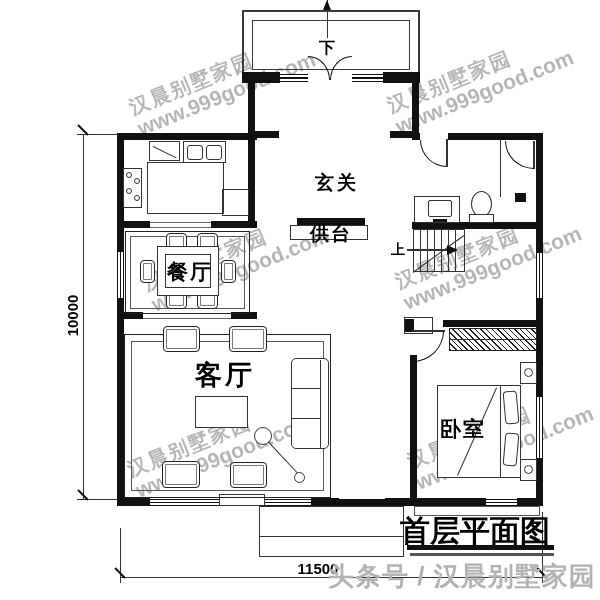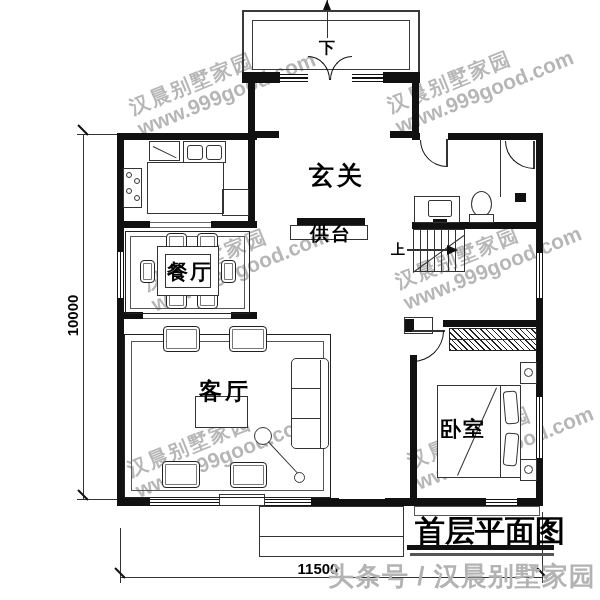--- a/index.html
+++ b/index.html
@@ -122,21 +122,21 @@
   <div class="l" style="left:427px;top:229px;width:1px;height:43px;"></div>
   <div class="l" style="left:434px;top:229px;width:1px;height:43px;"></div>
   <div class="l" style="left:441px;top:229px;width:1px;height:43px;"></div>
   <div class="l" style="left:448px;top:229px;width:1px;height:43px;"></div>
   <div class="l" style="left:455px;top:229px;width:1px;height:43px;"></div>
   <div class="l" style="left:413px;top:272px;width:63px;height:1.2px;transform:rotate(-36deg);transform-origin:left center;"></div>
   <div class="l" style="left:407px;top:249px;width:42px;height:1.5px;"></div>
   <div class="tri-right" style="left:447px;top:245px;"></div>
   <div class="t" style="left:390px;top:242px;width:16px;font-size:14px;">上</div>
 
-  <div class="t" style="left:297px;top:163px;width:80px;font-size:25px;letter-spacing:3px;">玄关</div>
+  <div class="t" style="left:297px;top:173px;width:80px;font-size:19px;letter-spacing:3px;">玄关</div>
   <div class="w" style="left:297px;top:218px;width:68px;height:8px;"></div>
   <div class="b" style="left:290px;top:225px;width:78px;height:15px;border-width:1.2px;"></div>
   <div class="t" style="left:301px;top:224px;width:60px;font-size:19px;letter-spacing:2px;">供台</div>
 
   <div class="b" style="left:147px;top:162px;width:77px;height:52px;"></div>
   <div class="b" style="left:183px;top:141px;width:43px;height:22px;border-width:1.2px;background:#fff;"></div>
   <div class="b" style="left:187px;top:145px;width:16px;height:15px;border-radius:3px;"></div>
   <div class="b" style="left:206px;top:145px;width:16px;height:15px;border-radius:3px;"></div>
   <div class="b" style="left:149px;top:141px;width:31px;height:20px;border-width:1.2px;background:#fff;"></div>
   <div class="l" style="left:153px;top:146px;width:26px;height:1px;transform:rotate(26deg);transform-origin:left center;"></div>
@@ -166,21 +166,21 @@
   <div class="chair" style="left:162px;top:461px;width:38px;height:27px;"></div>
   <div class="chair" style="left:230px;top:462px;width:37px;height:26px;"></div>
   <div class="b" style="left:291px;top:358px;width:38px;height:91px;border-width:1.3px;border-radius:5px;background:#fff;"></div>
   <div class="l" style="left:292px;top:388px;width:28px;height:1.2px;"></div>
   <div class="l" style="left:292px;top:418px;width:28px;height:1.2px;"></div>
   <div class="l" style="left:320px;top:360px;width:1px;height:88px;"></div>
   <div class="b" style="left:195px;top:396px;width:53px;height:32px;border-width:1.3px;background:#fff;"></div>
   <div class="b" style="left:254px;top:427px;width:18px;height:18px;border-width:1.3px;border-radius:50%;background:#fff;"></div>
   <div class="l" style="left:268px;top:441px;width:44px;height:1.3px;transform:rotate(47deg);transform-origin:left center;"></div>
   <div class="b" style="left:294px;top:472px;width:11px;height:11px;border-radius:50%;background:#fff;"></div>
-  <div class="t" style="left:185px;top:380px;width:80px;font-size:23px;letter-spacing:3px;">客厅</div>
+  <div class="t" style="left:185px;top:362px;width:80px;font-size:27px;letter-spacing:3px;">客厅</div>
 
   <div class="l" style="left:500px;top:139px;width:1.2px;height:58px;"></div>
   <div class="b" style="left:414px;top:196px;width:46px;height:27px;"></div>
   <div class="b" style="left:428px;top:200px;width:24px;height:17px;border-width:1.2px;border-radius:2px;background:#fff;"></div>
   <div class="w" style="left:433px;top:219px;width:14px;height:2.5px;"></div>
   <div class="b" style="left:471px;top:191px;width:21px;height:26px;border-width:1.3px;border-radius:50%;background:#fff;"></div>
   <div class="b" style="left:469px;top:214px;width:25px;height:9px;border-width:1.2px;background:#fff;"></div>
   <div class="w" style="left:515px;top:193px;width:11px;height:9px;"></div>
   <div class="l" style="left:533px;top:141px;width:1.5px;height:28px;"></div>
   <div class="arc" style="left:505px;top:141px;width:29px;height:28px;border-left:1.2px solid #111;border-bottom:1.2px solid #111;border-bottom-left-radius:100%;"></div>
@@ -209,18 +209,18 @@
   <div class="w" style="left:76px;top:494px;width:14px;height:2px;transform:rotate(45deg);"></div>
   <div class="t" style="left:44px;top:308px;width:56px;font-size:15px;transform:rotate(-90deg);">10000</div>
 
   <div class="l" style="left:120px;top:577px;width:423px;height:1.2px;"></div>
   <div class="l" style="left:120px;top:528px;width:1px;height:55px;"></div>
   <div class="l" style="left:542px;top:512px;width:1px;height:71px;"></div>
   <div class="w" style="left:113px;top:572px;width:14px;height:2px;transform:rotate(45deg);"></div>
   <div class="w" style="left:535px;top:572px;width:14px;height:2px;transform:rotate(45deg);"></div>
   <div class="t" style="left:288px;top:561px;width:60px;font-size:15px;">11500</div>
 
-  <div class="t" style="left:415px;top:516px;width:150px;font-size:30px;letter-spacing:0;">首层平面图</div>
+  <div class="t" style="left:400px;top:516px;width:150px;font-size:30px;letter-spacing:0;">首层平面图</div>
   <div class="w" style="left:407px;top:545px;width:147px;height:5px;"></div>
   <div style="position:absolute;left:410px;top:553px;width:144px;height:2.5px;background:#555;"></div>
   <div class="t" style="left:328px;top:563px;width:280px;font-size:26px;color:#b3b3b3;letter-spacing:1px;text-align:left;">头条号 / 汉晨别墅家园</div>
 
 </div>
 
 </body></html>

